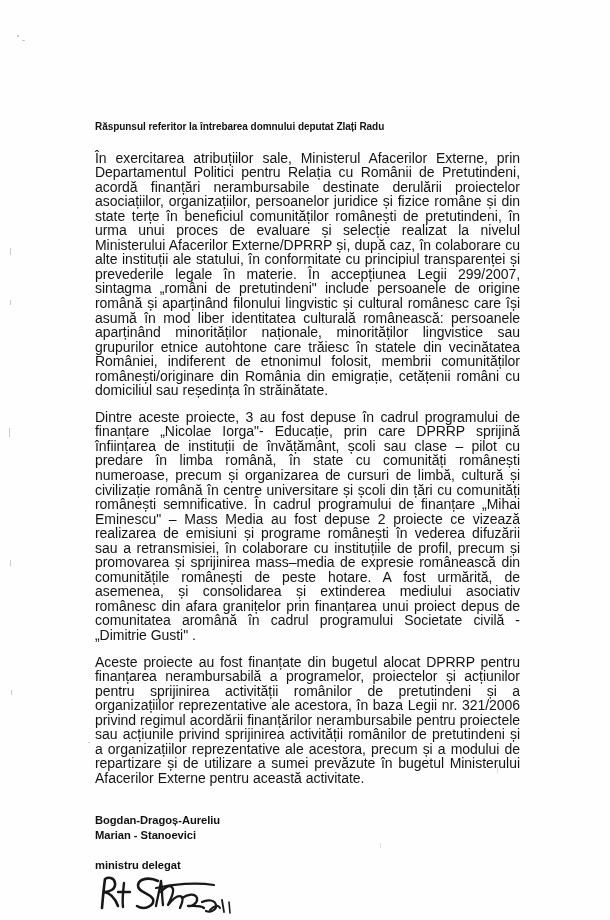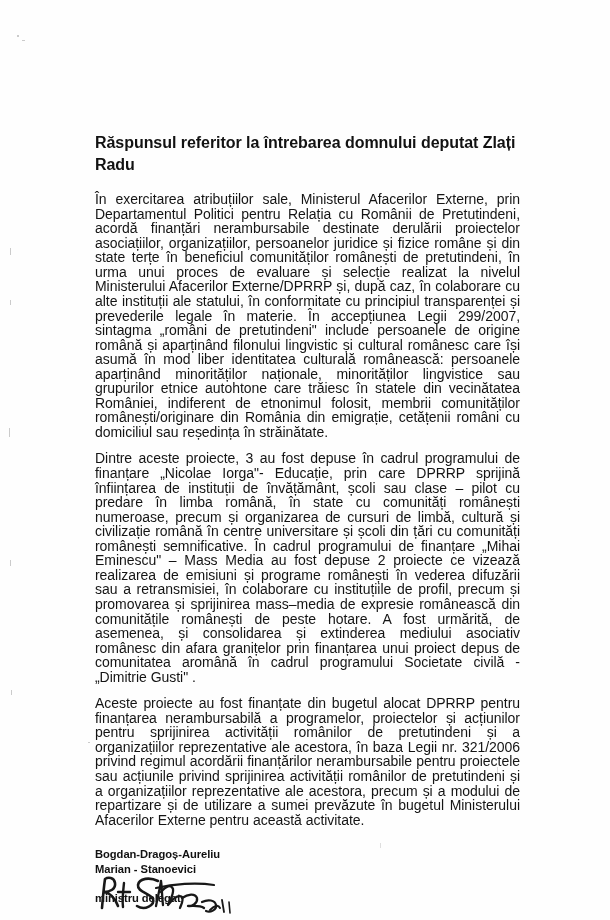--- a/index.html
+++ b/index.html
@@ -38,42 +38,42 @@
   .sm10{ left: 380px; top: 843px; width: 1px;  height: 5px; opacity:.45; }
 
   .content {
     position: absolute;
     left: 95px;
     top: 120px;
     width: 425px;
   }
 
   h1.doc-title {
-    font-size: 16px;
+    font-size: 10px;
     font-weight: bold;
     line-height: 1.35;
-    margin: 12px 0 17px 0;
+    margin: 0 0 17px 0;
     letter-spacing: -0.05px;
     color: #121212;
   }
 
   p.para {
     font-size: 14px;
     line-height: 14.55px;
     margin: 0 0 12px 0;
     text-align: justify;
     text-justify: inter-word;
     color: #141414;
     letter-spacing: -0.04px;
     word-spacing: 0.1px;
   }
   p.para:last-of-type { margin-bottom: 0; }
 
   .sign-block {
-    margin-top: 20px;
+    margin-top: 28px;
   }
   .sign-name {
     font-size: 11.2px;
     font-weight: bold;
     line-height: 14.6px;
     color: #111111;
     letter-spacing: -0.05px;
   }
   .sign-role {
     font-size: 11.2px;

